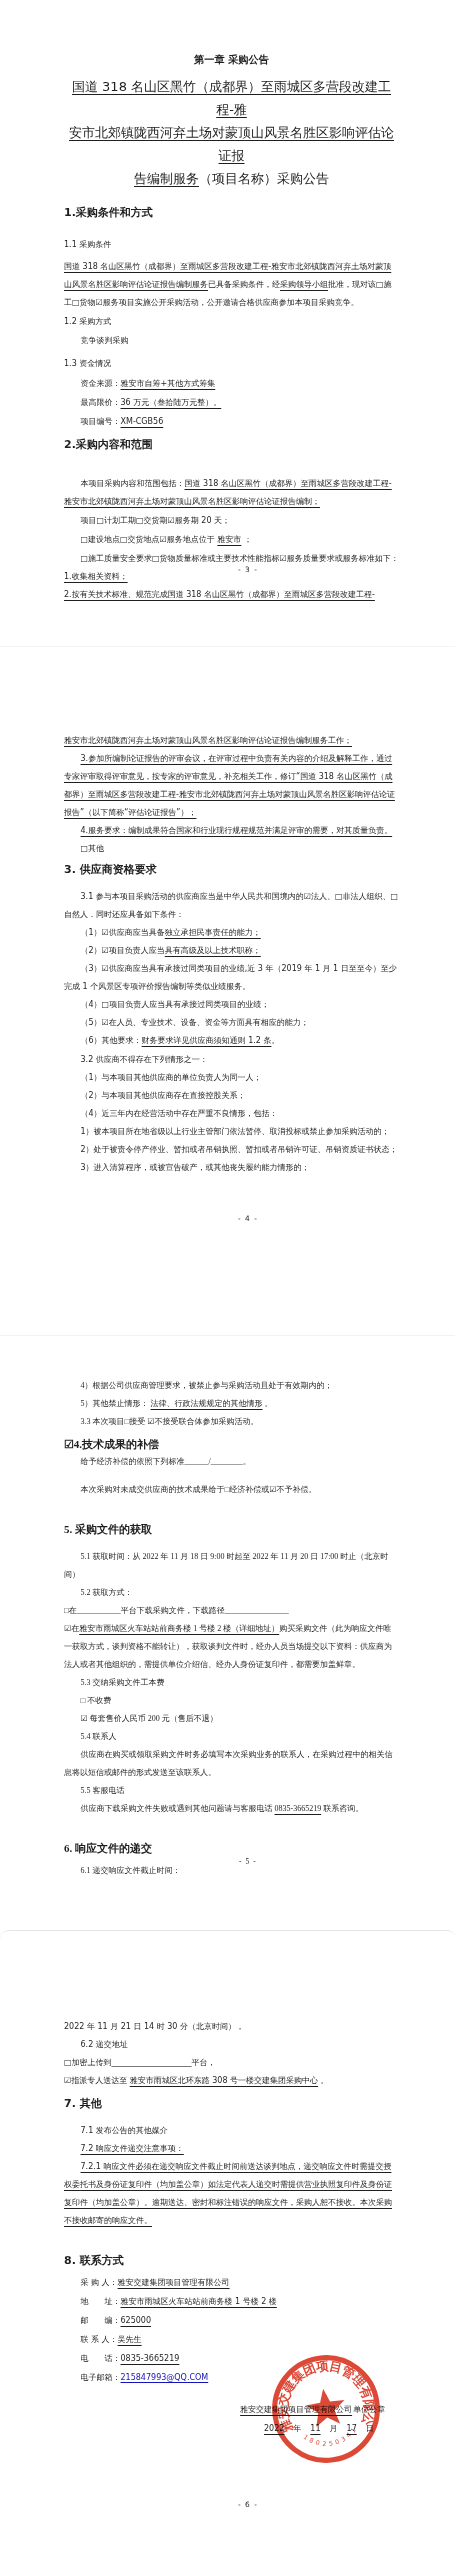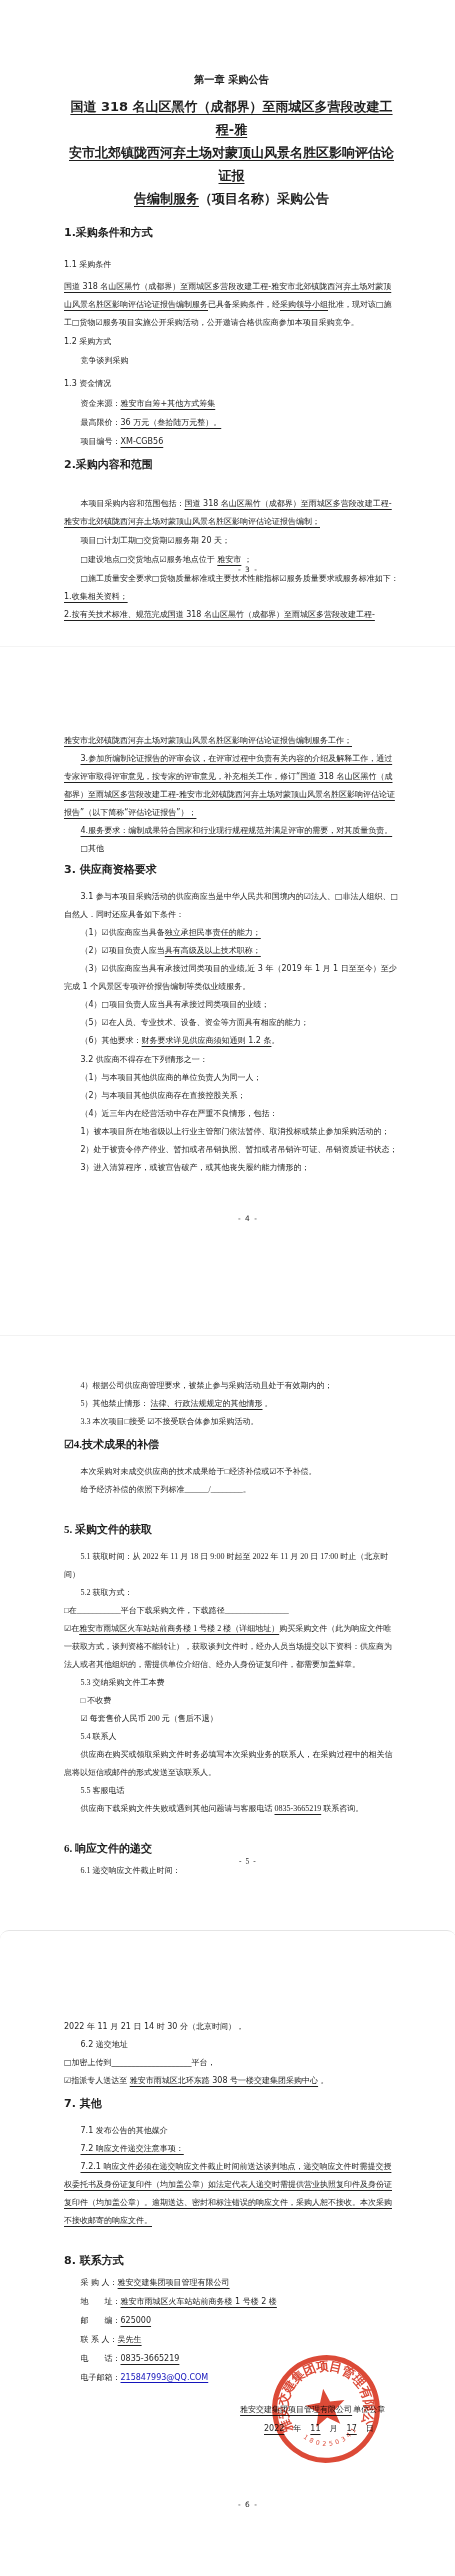--- a/index.html
+++ b/index.html
@@ -1,24 +1,24 @@
 <!DOCTYPE html>
 <html style="font-size:9px"><head>
 <meta charset="utf-8">
 <style>
   html,body{margin:0;padding:0;}
   body{width:456px;height:2576px;position:relative;background:#ffffff;
        font-family:"DejaVu Sans","Liberation Sans",sans-serif;color:#1f1f1f;overflow:hidden;}
   .seg{position:absolute;left:0;width:456px;box-sizing:border-box;padding-left:64px;padding-right:57px;}
-  #seg1{top:0;height:646px;padding-top:72px;}
+  #seg1{top:0;height:646px;padding-top:52px;}
   #seg2{top:646px;height:689px;padding-top:85px;border-top:0.6px solid #f4f4f4;}
   #seg3{top:1335px;height:595px;padding-top:38px;border-top:0.6px solid #f2f2f2;font-family:Liberation Serif, serif;}
   #seg4{top:1930px;height:646px;padding-top:87px;border-top:0.6px solid #e4e4e4;border-radius:9px;}
   .chapter{text-align:center;font-weight:bold;font-size:10.2px;line-height:15px;margin:0;}
-  .title{margin:8px 0 0 0;text-align:center;font-weight:bold;font-size:13px;line-height:23px;}
+  .title{margin:8px 0 0 0;text-align:center;font-weight:normal;font-size:13px;line-height:23px;}
   .h2{font-size:11px;font-weight:bold;line-height:17px;margin:0;}
   .p{font-size:8px;line-height:18px;margin:0;}
   .ind{text-indent:16.5px;}
   .u{text-decoration:underline;text-underline-offset:2.8px;text-decoration-thickness:0.6px;}
   .field{padding-left:16.5px;}
   .crow{line-height:19px;padding-left:16.5px;}
   .mt2{margin-top:1px}.mt4{margin-top:2.3px}.mt6{margin-top:3.4px}.mt8{margin-top:4.6px}
   .mt10{margin-top:22px}.mt12{margin-top:10px}
   .mt24{margin-top:13.7px}.mt26{margin-top:15px}
   .sp{letter-spacing:1.1px;}
@@ -82,22 +82,22 @@
   <p class="p ind">2）处于被责令停产停业、暂扣或者吊销执照、暂扣或者吊销许可证、吊销资质证书状态；</p>
   <p class="p ind">3）进入清算程序，或被宣告破产，或其他丧失履约能力情形的；</p>
   <div class="pageno">- 4 -</div>
 </div>
 
 <div class="seg" id="seg3">
   <p class="p ind mt6">4）根据公司供应商管理要求，被禁止参与采购活动且处于有效期内的；</p>
   <p class="p ind"><span>5）其他禁止情形： </span><span class="u">法律、行政法规规定的其他情形</span><span> 。</span></p>
   <p class="p ind">3.3 本次项目□接受 ☑不接受联合体参加采购活动。</p>
   <p class="h2 mt8">☑4.技术成果的补偿</p>
+  <p class="p ind">给予经济补偿的依照下列标准______/________。</p>
   <p class="p ind mt12">本次采购对未成交供应商的技术成果给于□经济补偿或☑不予补偿。</p>
-  <p class="p ind">给予经济补偿的依照下列标准______/________。</p>
   <p class="h2 mt10">5. 采购文件的获取</p>
   <p class="p ind mt12">5.1 获取时间：从 2022 年 11 月 18 日 9:00 时起至 2022 年 11 月 20 日 17:00 时止（北京时间）</p>
   <p class="p ind">5.2 获取方式：</p>
   <p class="p">□在___________平台下载采购文件，下载路径________________</p>
   <p class="p"><span>☑在</span><span class="u">雅安市雨城区火车站站前商务楼 1 号楼 2 楼（详细地址）</span><span>购买采购文件（此为响应文件唯一获取方式，谈判资格不能转让），获取谈判文件时，经办人员当场提交以下资料：供应商为法人或者其他组织的，需提供单位介绍信、经办人身份证复印件，都需要加盖鲜章。</span></p>
   <p class="p ind">5.3 交纳采购文件工本费</p>
   <p class="p ind">□ 不收费</p>
   <p class="p ind">☑ 每套售价人民币 200 元（售后不退）</p>
   <p class="p ind">5.4 联系人</p>
   <p class="p ind">供应商在购买或领取采购文件时务必填写本次采购业务的联系人，在采购过程中的相关信息将以短信或邮件的形式发送至该联系人。</p>

